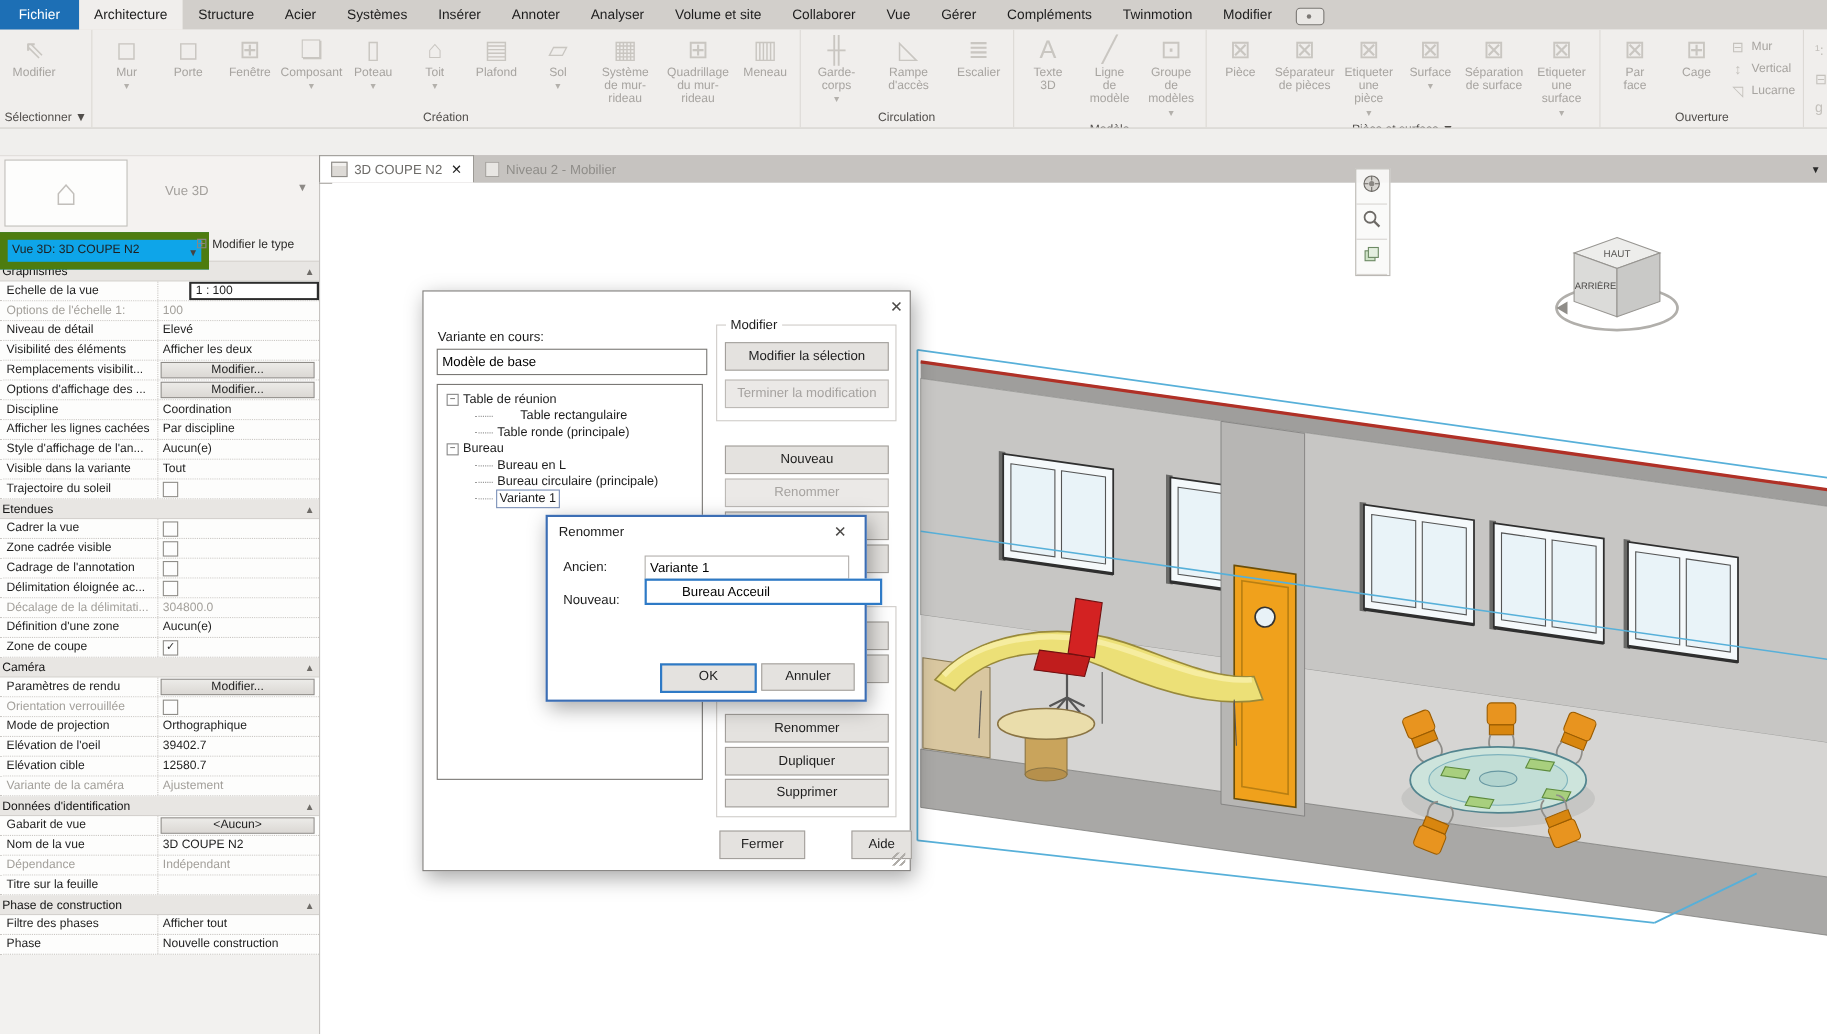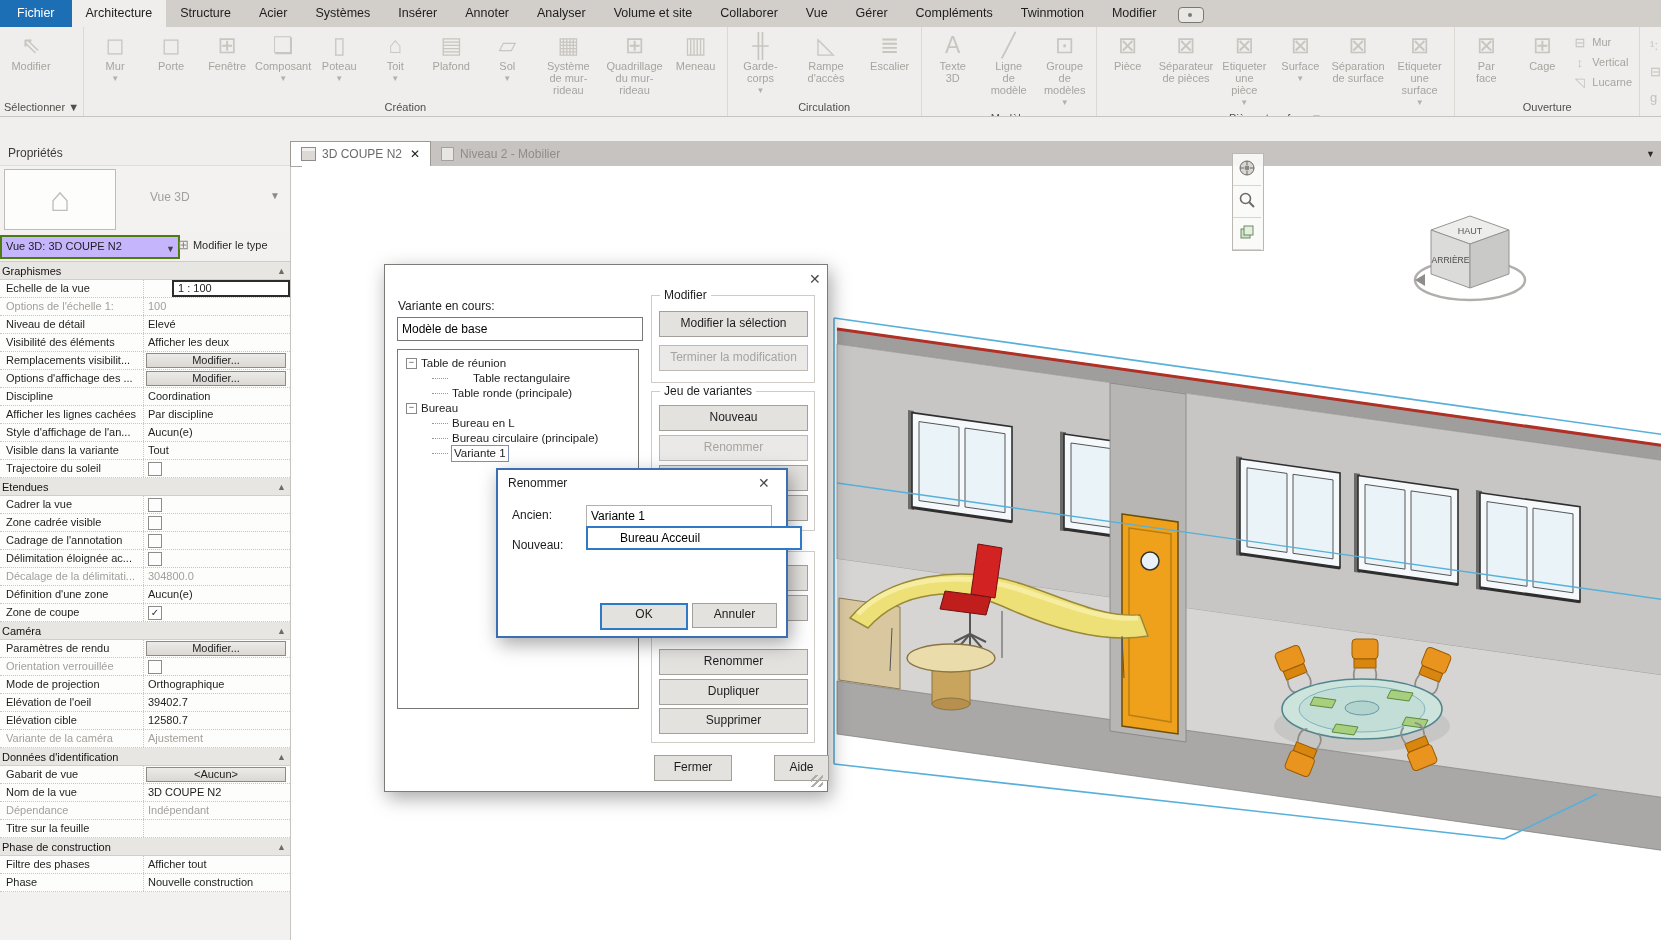--- a/index.html
+++ b/index.html
@@ -28,21 +28,21 @@
   #optionstrip{position:absolute;left:0;top:117px;width:100%;height:24px;background:#f0efed;border-bottom:1px solid #d8d5d1;}
   
   #props{position:absolute;left:0;top:141px;width:290px;height:799px;background:#f2f1ef;border-right:1px solid #c6c3c0;font-size:11px;color:#1e1e1e;}
   #props-header{height:24px;line-height:24px;padding-left:8px;font-size:12px;color:#3c3b39;background:#f1efed;}
   #type-sel{position:relative;height:67px;background:#f4f2f0;border-top:1px solid #e0ddda;}
   #type-img{position:absolute;left:4px;top:3px;width:110px;height:59px;background:#fdfdfc;border:1px solid #bfbcb8;text-align:center;}
   #type-img span{font-size:34px;line-height:58px;color:#c2bfbb;}
   #type-name{position:absolute;left:150px;top:24px;color:#a3a09c;font-size:12px;}
   #type-caret{position:absolute;right:10px;top:24px;color:#8d8a86;font-size:10px;}
   #sel-row{position:relative;height:22px;margin-top:2px;}
-  #sel-combo{position:absolute;left:0;top:0;width:172px;height:20px;background:#c4b5fd;border:2px solid #4d7c0f;line-height:18px;padding-left:4px;}
+  #sel-combo{position:absolute;left:0;top:0;width:172px;height:20px;background:#0ea5e9;border:7px solid #4d7c0f;line-height:18px;padding-left:4px;}
   #sel-combo .cbx{position:absolute;right:3px;top:3px;color:#444;font-size:9px;}
   #modtype{position:absolute;left:178px;top:0;height:20px;line-height:20px;color:#2b2a28;}
   #modtype .mticon{color:#8a8783;font-size:13px;margin-right:4px;}
   #prop-grid{margin-top:4px;border-top:1px solid #cfccc8;}
   .psec{height:17px;background:#e8e6e3;border-bottom:1px solid #d2cfcb;display:flex;align-items:center;padding:0 4px 0 2px;color:#141414;}
   .psec .chev{margin-left:auto;color:#6e6b67;font-size:9px;}
   .prow{display:flex;height:17px;border-bottom:1px dotted #c9c6c2;background:#fdfdfc;}
   .plabel{width:137px;padding-left:6px;line-height:16px;border-right:1px dotted #c9c6c2;overflow:hidden;white-space:nowrap;}
   .pval{flex:1;position:relative;line-height:16px;padding-left:4px;overflow:hidden;white-space:nowrap;}
   .dim{color:#a3a09b;}
@@ -203,21 +203,20 @@
       <div id="ribbon-partial">
         <span>¹:</span>
         <span>⊟</span>
         <span>g</span>
       </div>
     </div>
 
   <div id="optionstrip"></div>
 
   <div id="props">
-    <div id="props-header">Propriétés</div>
     <div id="type-sel">
       <div id="type-img"><span>⌂</span></div>
       <div id="type-name">Vue 3D</div>
       <div id="type-caret">▼</div>
     </div>
     <div id="sel-row">
       <div id="sel-combo">
         <span>Vue 3D: 3D COUPE N2</span>
         <span class="cbx">▼</span>
       </div>
@@ -564,23 +563,20 @@
         </div>
         <div class="titem" style="padding-left: 34px;">
           <span class="tstub"></span>
           <span class="tfocus">Variante 1</span>
         </div>
       </div>
 
     <div class="gbox" style="left:266px;top:30px;width:162px;height:86px">
       <span class="glegend">Modifier</span>
     </div>
-    <div class="gbox" style="left:266px;top:126px;width:162px;height:138px">
-      <span class="glegend">Jeu de variantes</span>
-    </div>
     <div class="gbox" style="left:266px;top:286px;width:162px;height:190px"></div>
     <div id="vbuttons">
         <div class="vbtn" style="top: 46px;">Modifier la sélection</div>
         <div class="vbtn disabled" style="top: 80px;">Terminer la modification</div>
         <div class="vbtn" style="top: 140px;">Nouveau</div>
         <div class="vbtn disabled" style="top: 170px;">Renommer</div>
         <div class="vbtn" style="top: 200px;"></div>
         <div class="vbtn" style="top: 230px;"></div>
         <div class="vbtn" style="top: 300px;"></div>
         <div class="vbtn" style="top: 330px;"></div>

